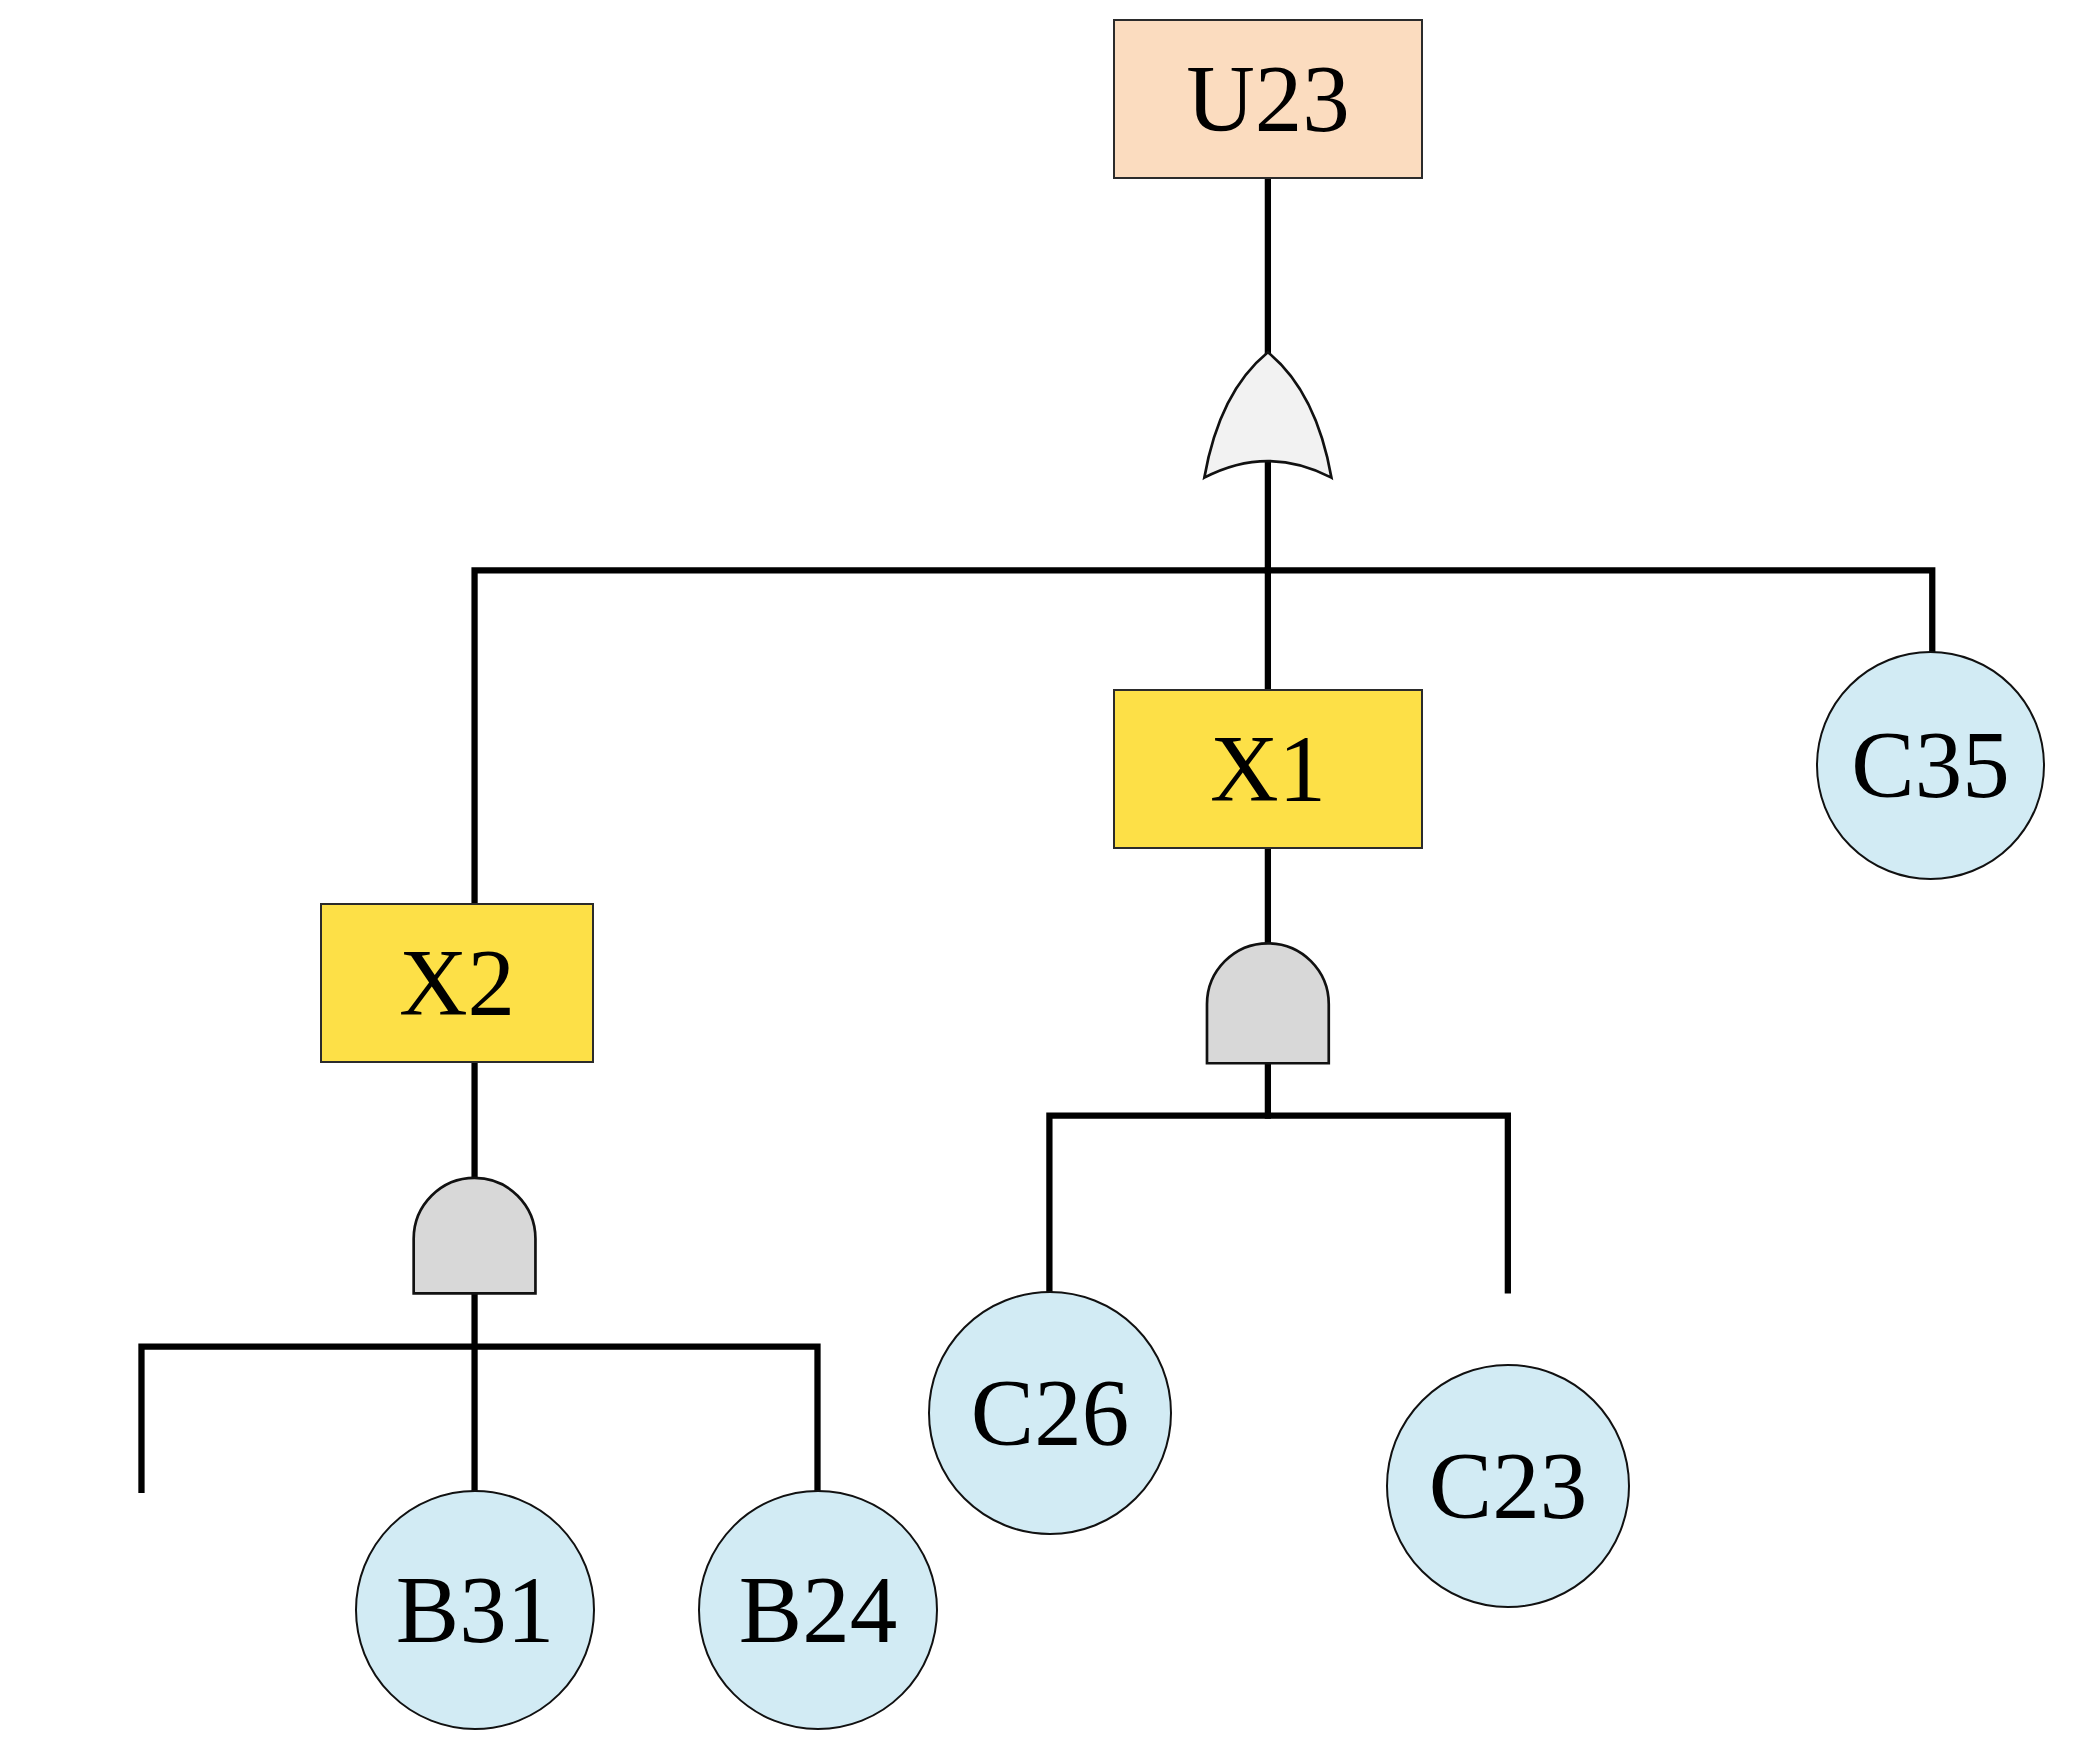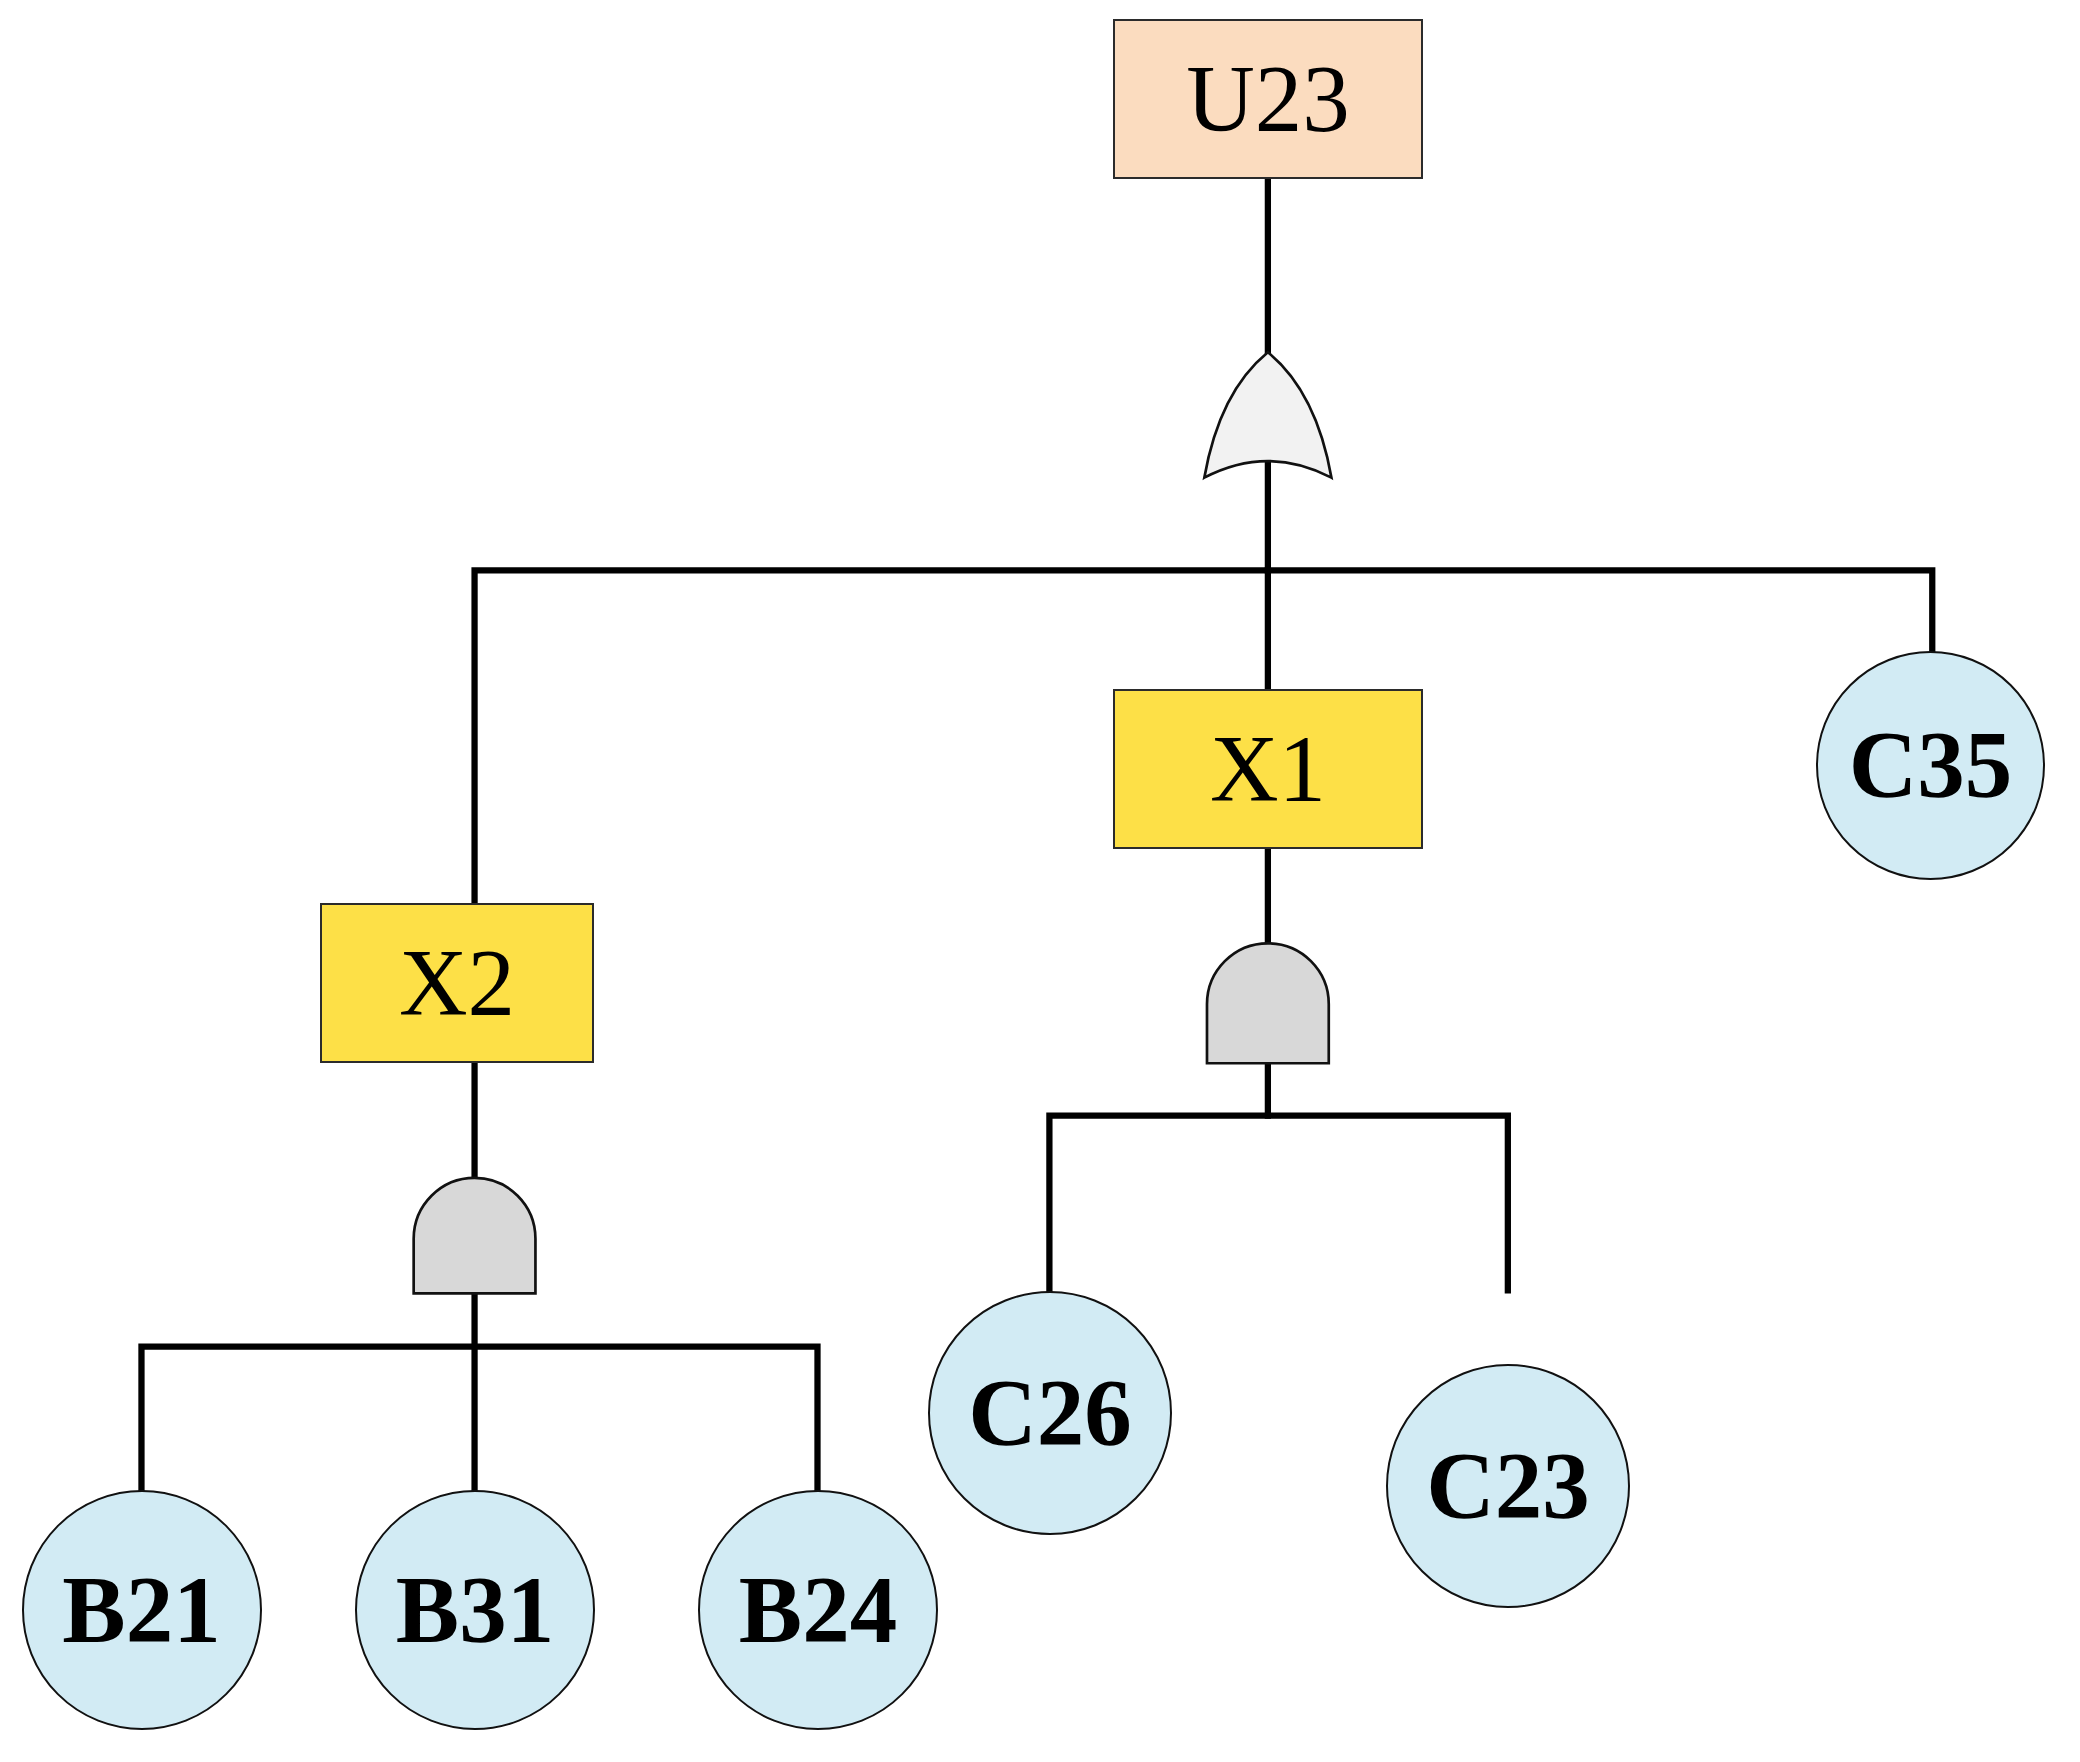--- a/index.html
+++ b/index.html
@@ -30,21 +30,21 @@
   }
   .node.rect {
     border: 2.7px solid #2b2b2b;
   }
   .node.circle {
     border: 2.7px solid #111111;
     border-radius: 50%;
   }
   .top-event   { background: #FBDCBF; }
   .inter-event { background: #fde047; }
-  .basic-event { background: #D2EBF4; font-weight: bold; }
+  .basic-event { background: #D2EBF4; }
 
   
   #node-u23 { left: 1113px; top: 19px;   width: 310px; height: 160px; }
   #node-x1  { left: 1113px; top: 689px;  width: 310px; height: 160px; }
   #node-x2  { left: 320px;  top: 903px; width: 274px; height: 160px; }
   #node-c35 { left: 1816px; top: 651px;  width: 229px; height: 229px; }
   #node-c26 { left: 928px; top: 1291px; width: 244px; height: 244px; }
   #node-c23 { left: 1386px; top: 1364px; width: 244px; height: 244px; }
   #node-b21 { left: 21.5px;   top: 1490px; width: 240px; height: 240px; }
   #node-b31 { left: 355px;  top: 1490px; width: 240px; height: 240px; }
@@ -78,20 +78,19 @@
   <div class="node rect inter-event" id="node-x1">X1</div>
 
   <div class="node rect inter-event" id="node-x2">X2</div>
 
   <div class="node circle basic-event" id="node-c35">C35</div>
 
   <div class="node circle basic-event" id="node-c26">C26</div>
 
   <div class="node circle basic-event" id="node-c23">C23</div>
 
-  <div class="node circle basic-event" id="node-b21">B21</div>
 
   <div class="node circle basic-event" id="node-b31">B31</div>
 
   <div class="node circle basic-event" id="node-b24">B24</div>
 
 </div>
 
 
 </body></html>

